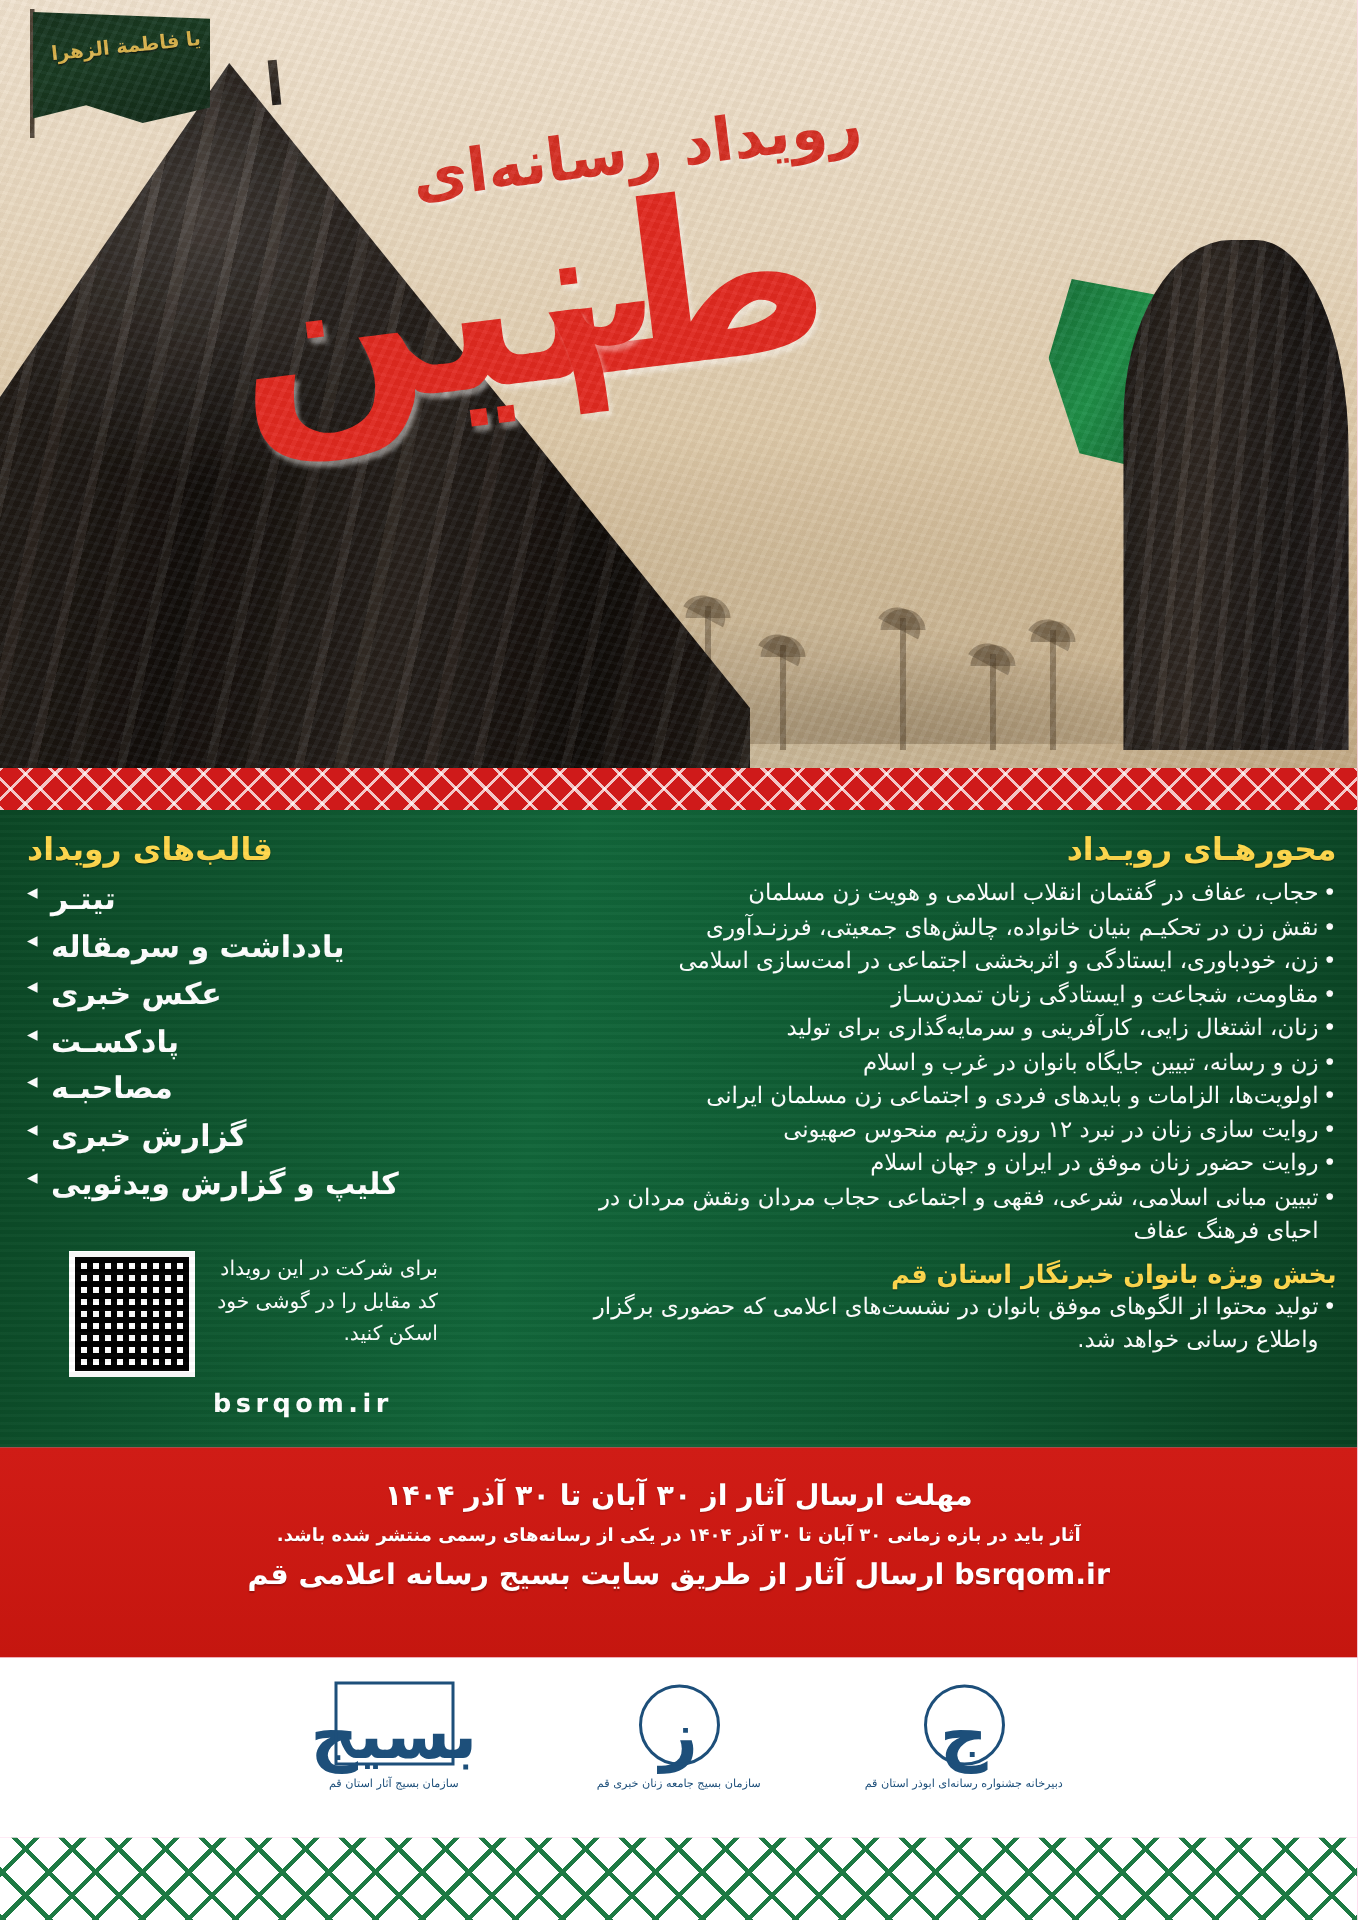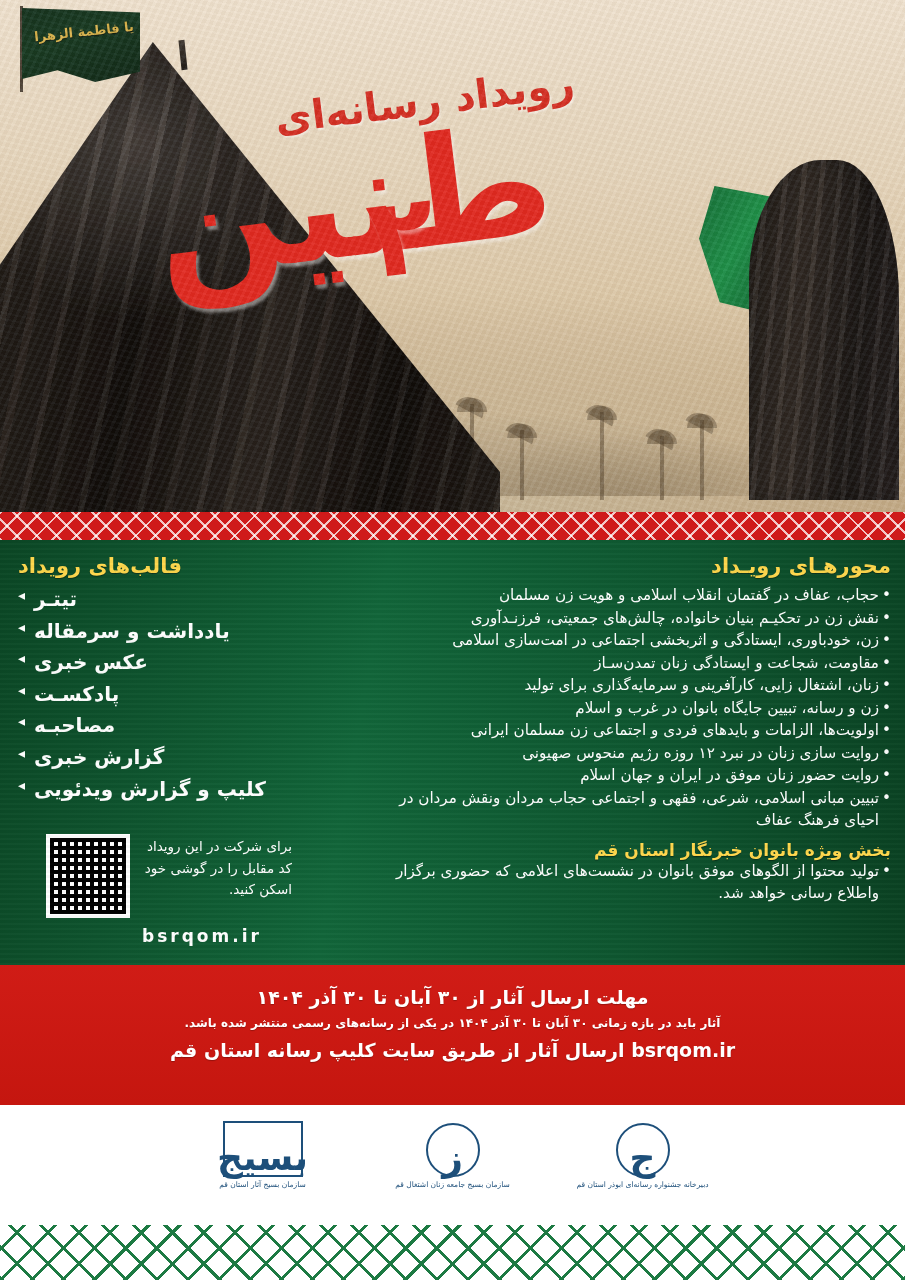--- a/index.html
+++ b/index.html
@@ -358,21 +358,21 @@
   .logo {
     width: 112px; height: 92px;
     position: relative;
     color: #1d4f7a;
     display: flex;
     align-items: center;
     justify-content: center;
     flex-direction: column;
   }
   .logo .mark {
-    font-size: 36px;
+    font-size: 44px;
     font-weight: bold;
     line-height: 1;
     color: #1d4f7a;
     letter-spacing: -2px;
   }
   .logo .cap {
     margin-top: 4px;
     font-size: 7.5px;
     color: #1d4f7a;
     text-align: center;
@@ -487,38 +487,38 @@
       <div class="qr-note">برای شرکت در این رویداد کد مقابل را در گوشی خود اسکن کنید.</div>
       <div class="qr-url">bsrqom.ir</div>
     </div>
   </div>
 
   <div class="red">
     <p>مهلت ارسال آثار از ۳۰ آبان تا ۳۰ آذر ۱۴۰۴</p>
     <p class="line2">آثار باید در بازه زمانی ۳۰ آبان تا ۳۰ آذر ۱۴۰۴ در یکی از رسانه‌های رسمی منتشر شده باشد.</p>
     <p>
       <span class="site">bsrqom.ir</span>
-      <span>ارسال آثار از طریق سایت کلیپ رسانه استان قم</span>
+      <span>ارسال آثار از طریق سایت بسیج رسانه اعلامی قم</span>
     </p>
   </div>
 
   <div class="logos">
     <div class="logo">
       <div class="ring"></div>
       <div class="mark">ج</div>
       <div class="cap">دبیرخانه جشنواره
 رسانه‌ای ابوذر
 استان قم</div>
     </div>
     <div class="logo">
       <div class="ring"></div>
       <div class="mark">ز</div>
       <div class="cap">سازمان بسیج
 جامعه زنان
-اشتغال قم</div>
+خبری قم</div>
     </div>
     <div class="logo boxed">
       <div class="frame"></div>
       <div class="mark">بسیج</div>
       <div class="cap">سازمان بسیج آثار استان قم</div>
     </div>
   </div>
 
   <div class="bottom-net"></div>
 </div>

